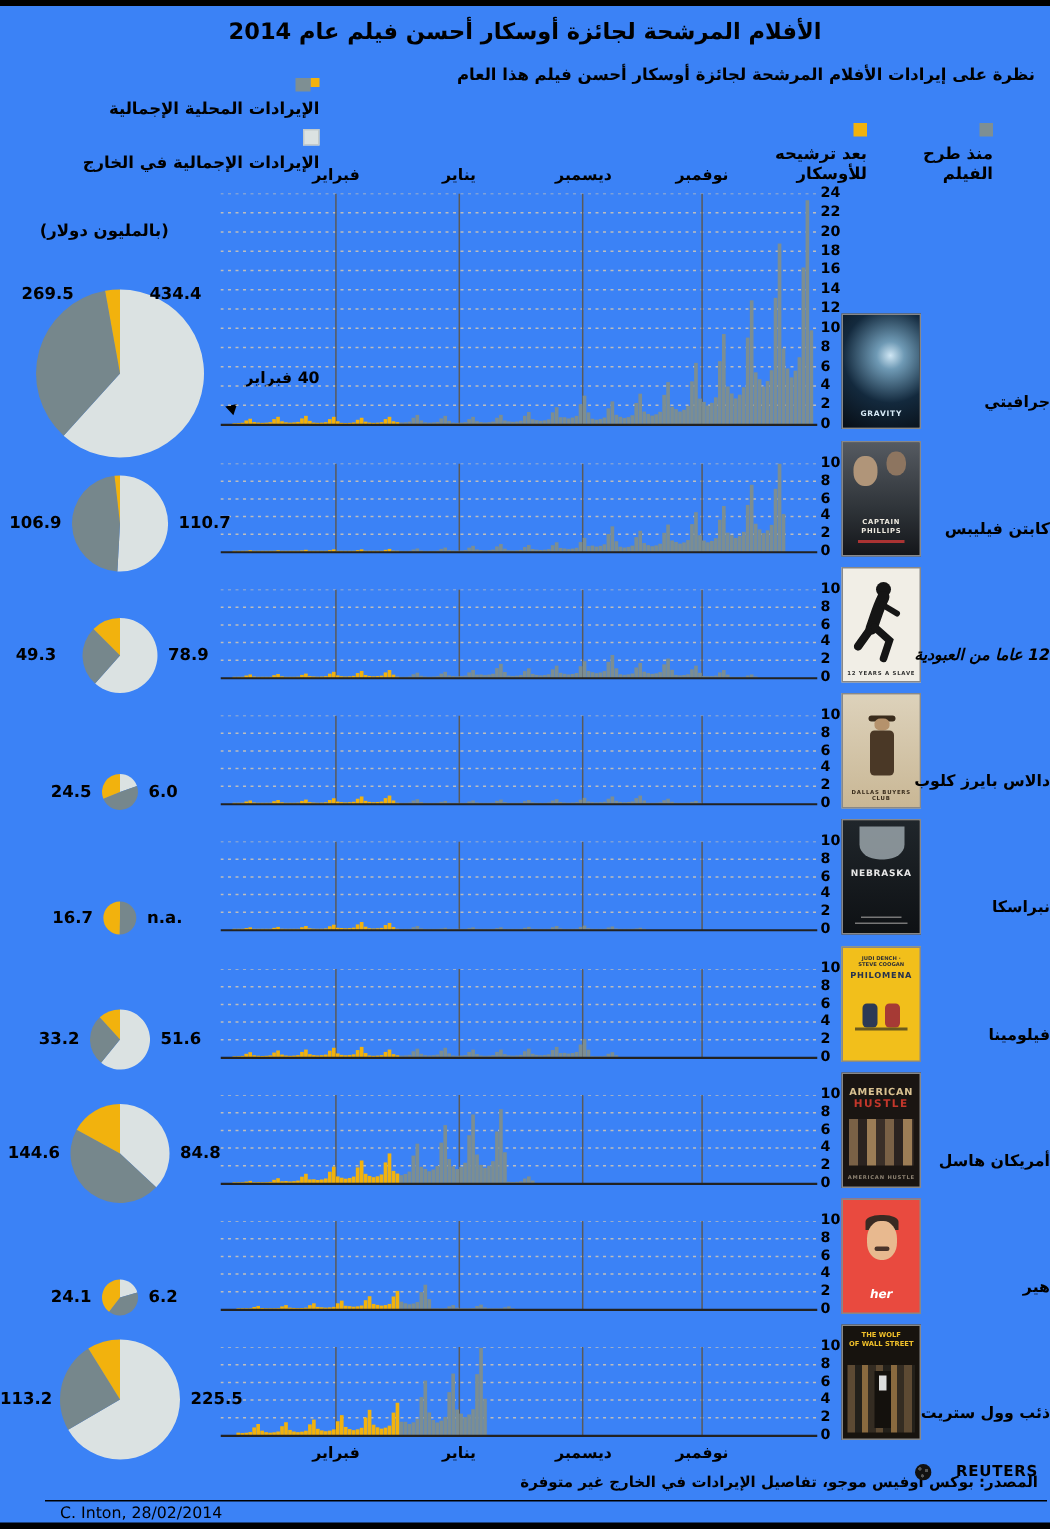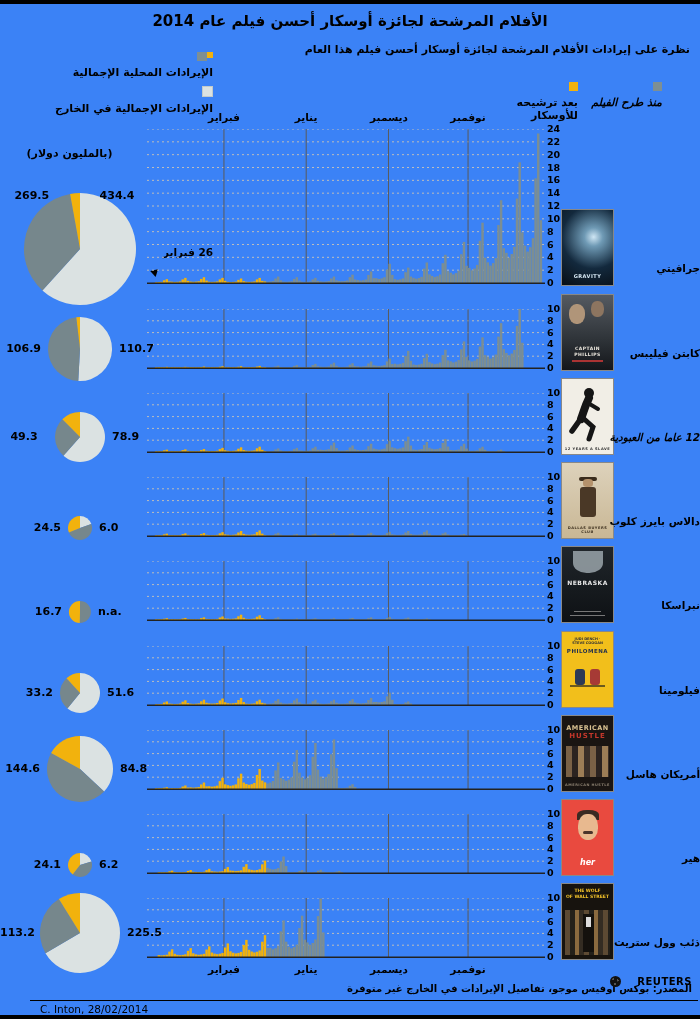--- a/index.html
+++ b/index.html
@@ -14,21 +14,21 @@
   #subtitle2{top:63px;}
   .legend-item{display:flex;direction:rtl;align-items:flex-start;gap:5px;font-size:11px;font-weight:bold;flex-direction:column;}
   .legend-item .txt{text-align:right;line-height:13px;}
   .sw{display:inline-block;margin-top:2px;}
   .sw-gray{width:9px;height:9px;background:#7e8f93;}
   .sw-yellow{width:9px;height:9px;background:#f2b20d;}
   .sw-light{width:9px;height:9px;background:#dbe2e2;border:1px solid #c2cacb;}
   .sw-combo{width:16px;height:9px;display:inline-flex;margin-top:2px;}
   .sw-combo .a{width:6px;height:6px;background:#f2b20d;margin-top:0px;}
   .sw-combo .b{width:10px;height:9px;background:#7e8f93;}
-  #legend-since{right:38px;top:80px;width:72px;font-style:italic;}
+  #legend-since{right:38px;top:80px;width:72px;}
   #legend-after{right:122px;top:80px;width:78px;}
   #legend-domestic{right:487px;top:50px;}
   #legend-overseas{right:487px;top:84px;}
   #legend-domestic .txt,#legend-overseas .txt{white-space:nowrap;}
   #unit-label{left:22px;top:147px;width:95px;font-size:11px;font-weight:bold;direction:rtl;text-align:center;}
   .month-label{width:64px;text-align:center;font-size:10.5px;font-weight:bold;direction:rtl;}
   .months-top{top:111px;}
   .months-bottom{top:963px;}
   .mx0{left:192px;} .mx1{left:274px;} .mx2{left:357px;} .mx3{left:436px;}
   #annotation{left:163px;top:246px;font-size:10.5px;font-weight:bold;direction:rtl;white-space:nowrap;}
@@ -80,21 +80,21 @@
     <span class="txt">الإيرادات الإجمالية في الخارج</span>
   </div>
 
   <div id="unit-label" class="abs">(بالمليون دولار)</div>
 
   <div class="abs month-label months-top mx0">فبراير</div>
   <div class="abs month-label months-top mx1">يناير</div>
   <div class="abs month-label months-top mx2">ديسمبر</div>
   <div class="abs month-label months-top mx3">نوفمبر</div>
 
-  <div id="annotation" class="abs">26 فبراير</div>
+  <div id="annotation" class="abs">40 فبراير</div>
   <div id="annotation-arrow" class="abs"></div>
 
   <div id="rows">
       <div>
         <div class="abs bar-chart" style="top: 129px;">
           <svg width="398" height="155" viewBox="0 0 398 155" style="display:block">
             <line x1="0" y1="141.16666666666666" x2="398" y2="141.16666666666666" stroke="#bdbdbd" stroke-width="1" stroke-dasharray="2,3"></line>
             <line x1="0" y1="128.33333333333334" x2="398" y2="128.33333333333334" stroke="#bdbdbd" stroke-width="1" stroke-dasharray="2,3"></line>
             <line x1="0" y1="115.5" x2="398" y2="115.5" stroke="#bdbdbd" stroke-width="1" stroke-dasharray="2,3"></line>
             <line x1="0" y1="102.66666666666666" x2="398" y2="102.66666666666666" stroke="#bdbdbd" stroke-width="1" stroke-dasharray="2,3"></line>

